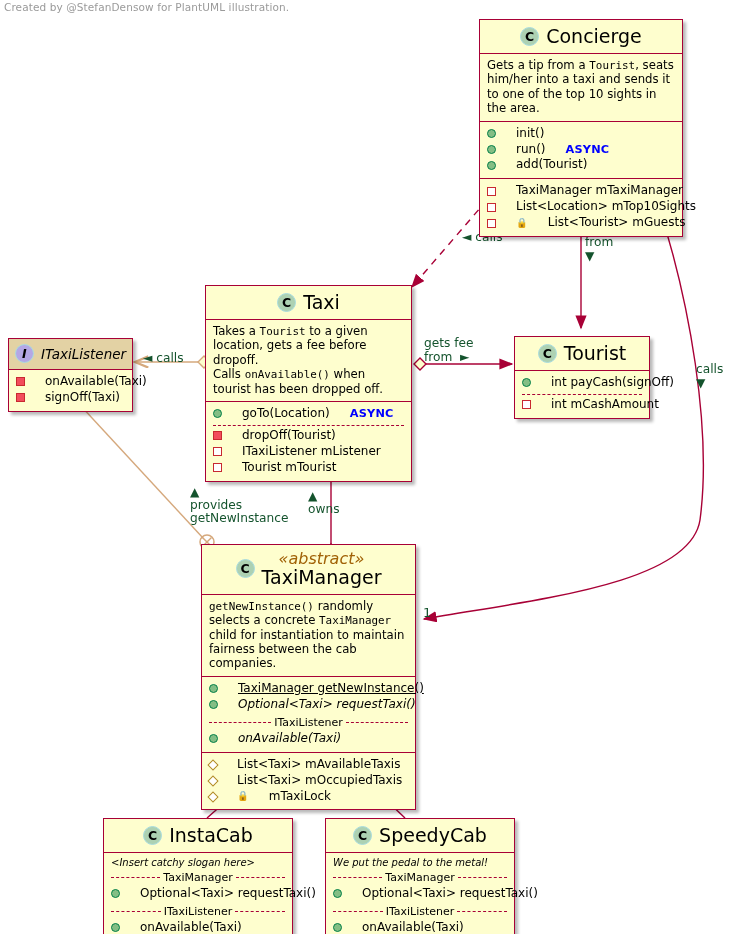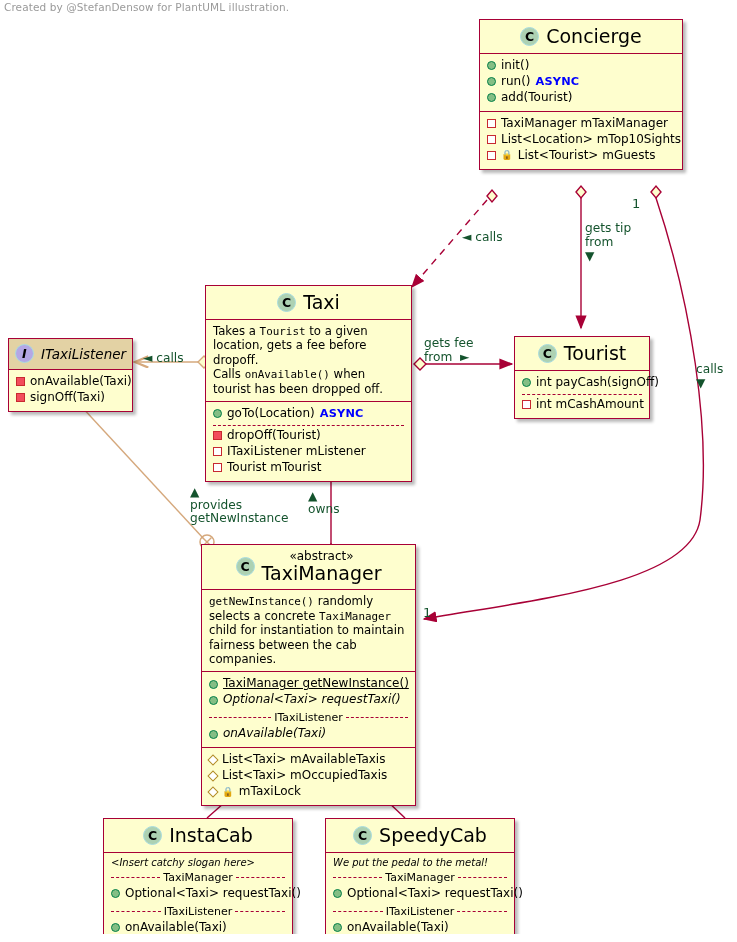--- a/index.html
+++ b/index.html
@@ -12,36 +12,36 @@
   .credit{position:absolute;left:4px;top:1px;font-size:10.5px;color:#9a9a9a;
           font-family:"DejaVu Sans","Liberation Sans",sans-serif;letter-spacing:0.1px;}
 
   
   .uml{position:absolute;background:#FEFECE;border:1.5px solid #A80036;
        box-shadow:3px 3px 3px rgba(0,0,0,0.28);box-sizing:border-box;}
   .uml .hdr{padding:5px 8px 6px 8px;text-align:center;border-bottom:1.5px solid #A80036;
             background:#FEFECE;display:flex;align-items:center;justify-content:center;gap:7px;}
   .uml .hdr-stack{display:flex;flex-direction:column;align-items:center;line-height:1.08;}
   .cname{font-size:19px;color:#000000;}
-  .stereo{font-size:12px;color:#000000;}
+  .stereo{font-size:16px;font-style:italic;color:#a16207;}
   .iname{font-size:13.5px;font-style:italic;color:#000;}
 
   
   .badge{width:19px;height:19px;border-radius:50%;display:inline-flex;align-items:center;
          justify-content:center;font-size:12.5px;font-weight:bold;flex:0 0 auto;box-sizing:border-box;}
   .badge.c{background:#ADD1B2;border:1.3px solid #A9DCDF;color:#000;}
   .badge.i{background:#B4A7E5;border:1.3px solid #A9DCDF;color:#000;font-style:italic;}
 
   .sect{padding:4px 7px 5px 7px;}
   .sect + .sect{border-top:1.5px solid #A80036;}
   .note{font-size:11.7px;color:#000;line-height:1.23;}
   .note .mono{font-family:"DejaVu Sans Mono","Liberation Mono",monospace;font-size:10.9px;}
   .slogan{font-size:10px;font-style:italic;color:#000;}
 
-  .mrow{font-size:12px;color:#000;line-height:1.33;display:flex;align-items:center;gap:5px;
+  .mrow{font-size:12px;color:#000;line-height:1.33;display:flex;align-items:center;gap:20px;
         white-space:nowrap;}
   .mrow .txt{display:inline-block;}
   .async{color:#0000FF;font-weight:bold;font-size:11.3px;letter-spacing:0.2px;}
   .ital{font-style:italic;}
   .under{text-decoration:underline;}
   .lock{font-size:9.5px;}
 
   
   .vis{width:9px;height:9px;flex:0 0 auto;box-sizing:border-box;display:inline-block;}
   .vis.pub-m{border-radius:50%;background:#84BE84;border:1px solid #038048;}
@@ -151,20 +151,23 @@
 getNewInstance</div>
   <div class="lbl" style="left:308px;top:490px;line-height:1.06;">▲
 owns</div>
 
   <div class="uml" style="left:479px;top:19px;width:204px;">
     <div class="hdr">
       <span class="badge c">C</span>
       <span class="cname">Concierge</span>
     </div>
     <div class="sect">
+      <div class="note">Gets a tip from a <span class="mono">Tourist</span>, seats him/her into a taxi and sends it to one of the top 10 sights in the area.</div>
+    </div>
+    <div class="sect">
       <div class="mrow">
           <span class="vis pub-m"></span>
           <span class="txt">init()</span>
         </div>
       <div class="mrow">
           <span class="vis pub-m"></span>
           <span class="txt">run()</span>
           <span class="async">ASYNC</span>
         </div>
       <div class="mrow">

